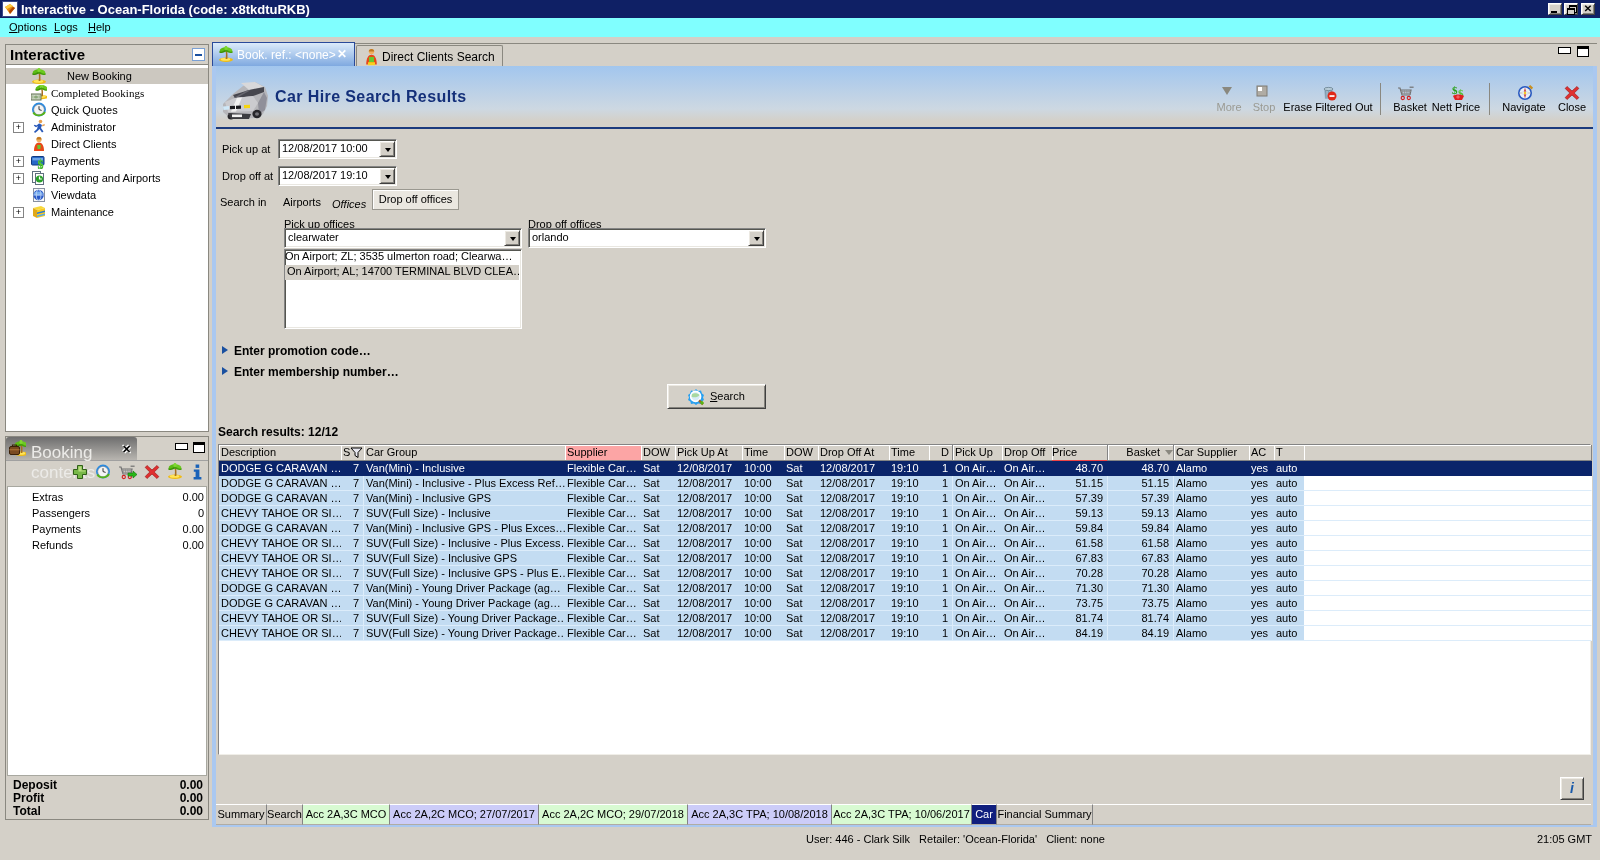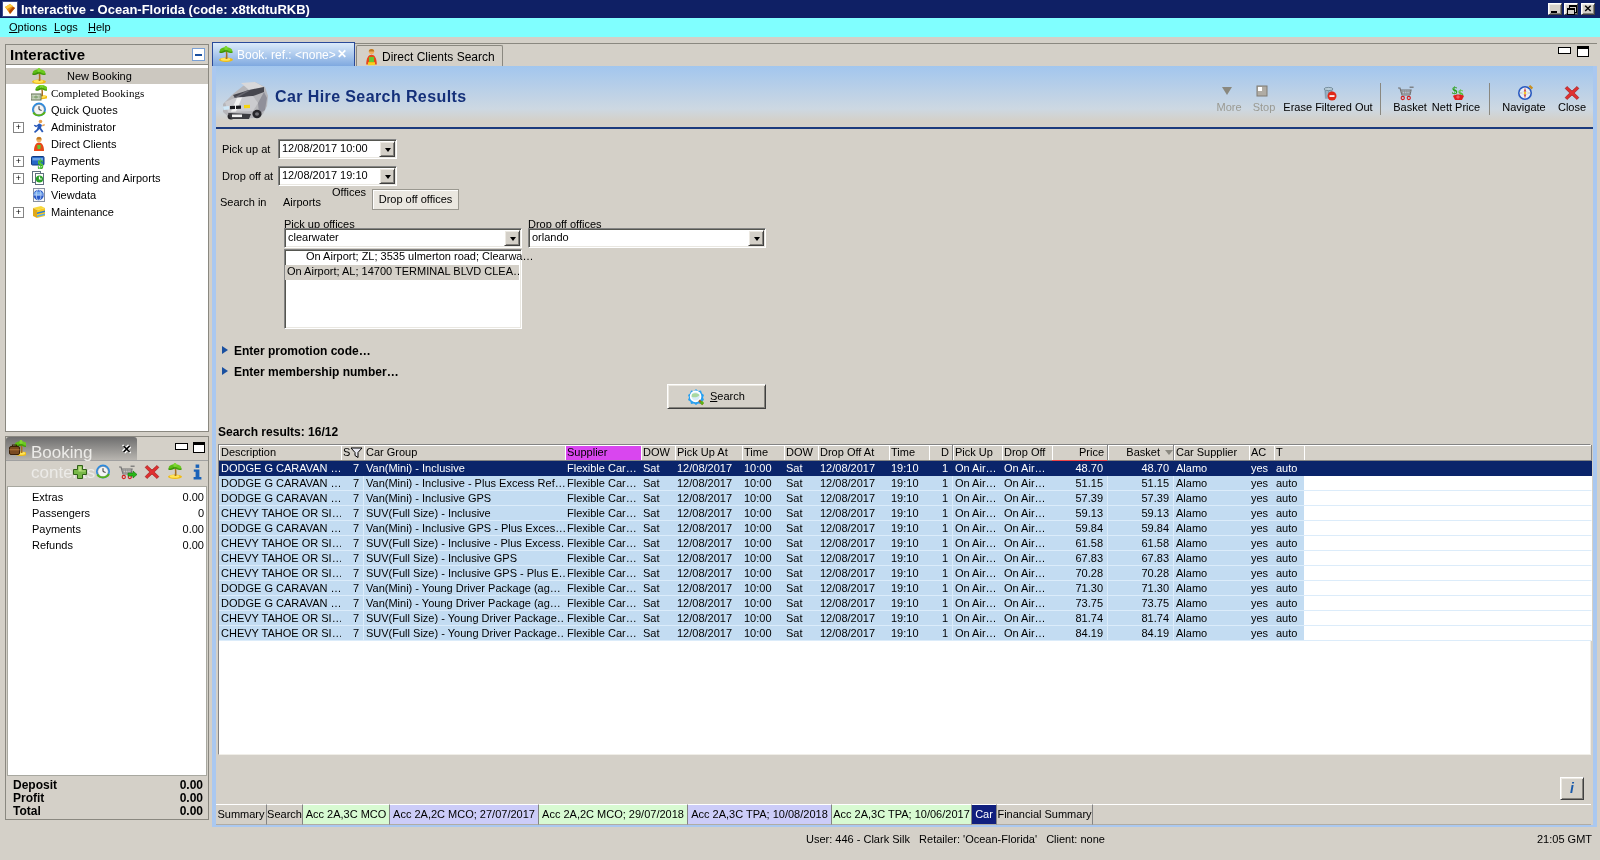--- a/index.html
+++ b/index.html
@@ -386,29 +386,29 @@
   <div class="ab" style="left:3px;top:2px;">12/08/2017 10:00</div>
   <div class="ddbtn" style="right:1px;top:1px;width:16px;height:16px;box-sizing:border-box;"></div>
  </div>
  <div class="ab" style="left:6px;top:104px;">Drop off at</div>
  <div class="ab fld" style="left:62px;top:100px;width:119px;height:20px;box-sizing:border-box;">
   <div class="ab" style="left:3px;top:2px;">12/08/2017 19:10</div>
   <div class="ddbtn" style="right:1px;top:1px;width:16px;height:16px;box-sizing:border-box;"></div>
  </div>
  <div class="ab" style="left:4px;top:130px;">Search in</div>
  <div class="ab" style="left:67px;top:130px;">Airports</div>
- <div class="ab" style="left:116px;top:120px;">Offices</div>
+ <div class="ab" style="left:116px;top:132px;font-style:italic;">Offices</div>
  <div class="ab" style="left:156px;top:123px;width:87px;height:21px;background:#eae7e0;border:1px solid #9a9890;box-shadow:inset 1px 1px 0 #fff;box-sizing:border-box;text-align:center;line-height:19px;">Drop off offices</div>
  <div class="ab" style="left:68px;top:152px;">Pick up offices</div>
  <div class="ab fld" style="left:68px;top:162px;width:238px;height:20px;box-sizing:border-box;">
   <div class="ab" style="left:3px;top:2px;">clearwater</div>
   <div class="ddbtn" style="right:1px;top:1px;width:16px;height:16px;box-sizing:border-box;"></div>
  </div>
  <div class="ab fld" style="left:68px;top:183px;width:238px;height:80px;box-sizing:border-box;">
-  <div class="ab" style="left:0px;top:0px;width:232px;height:23px;padding-left:0;white-space:nowrap;overflow:hidden;margin-left:21px;">On Airport; ZL; 3535 ulmerton road; Clearwa…</div>
+  <div class="ab" style="left:0px;top:0px;width:232px;height:23px;padding-left:0;white-space:nowrap;overflow:hidden;">On Airport; ZL; 3535 ulmerton road; Clearwa…</div>
   <div class="ab" style="left:0px;top:15px;width:232px;height:15px;padding-left:2px;background:#d4d0c8;white-space:nowrap;overflow:hidden;">On Airport; AL; 14700 TERMINAL BLVD CLEA…</div>
  </div>
  <div class="ab" style="left:312px;top:152px;">Drop off offices</div>
  <div class="ab fld" style="left:312px;top:162px;width:238px;height:20px;box-sizing:border-box;">
   <div class="ab" style="left:3px;top:2px;">orlando</div>
   <div class="ddbtn" style="right:1px;top:1px;width:16px;height:16px;box-sizing:border-box;"></div>
  </div>
  <div class="ab" style="left:6px;top:278px;width:0;height:0;border:4px solid transparent;border-left:6px solid #1a50a0;margin-top:2px;"></div>
  <div class="ab" style="left:18px;top:278px;font-size:12px;font-weight:bold;">Enter promotion code…</div>
  <div class="ab" style="left:6px;top:299px;width:0;height:0;border:4px solid transparent;border-left:6px solid #1a50a0;margin-top:2px;"></div>
@@ -419,41 +419,41 @@
           <path d="M9 1 L11 3 L14 2.6 L15 5.4 L17 7 L16 9.6 L17 12 L14.6 13.6 L14 16 L11 15.6 L9 17 L7 15.6 L4 16 L3.4 13.6 L1 12 L2 9.6 L1 7 L3 5.4 L4 2.6 L7 3 Z" fill="#28a0f0"></path>
           <circle cx="8.6" cy="8.4" r="5" fill="#d8ecf8" stroke="#fff" stroke-width="1.6"></circle>
           <path d="M5 6 C7 4.5 11 5 12.5 7 C11 9.5 6.5 10 4.5 8.5 Z" fill="#a8d8a0"></path>
           <path d="M12 12.4 L16 16.4" stroke="#a06020" stroke-width="2.2"></path>
           <polygon points="13,14.5 15,12.5 17,15 15,17" fill="#58b414"></polygon>
         </svg>
       </div>
   <div class="ab" style="left:42px;top:5px;"><span style="text-decoration:underline">S</span>earch</div>
  </div>
 
- <div class="ab" style="left:2px;top:359px;font-size:12px;font-weight:bold;">Search results: 16/12</div>
+ <div class="ab" style="left:2px;top:359px;font-size:12px;font-weight:bold;">Search results: 12/12</div>
  <div class="ab" style="left:2px;top:378px;width:1373px;height:311px;background:#fff;border:1px solid #848484;border-color:#848484 #f0eee8 #f0eee8 #848484;box-sizing:border-box;" id="tblwrap">
       <div class="ab" style="left:0;top:0;width:1371px;height:16px;">
         <div class="ab" style="left:0px;top:0;width:121px;height:15px;background:#d4d0c8;border-right:1px solid #848484;border-bottom:1px solid #848484;box-shadow:inset 1px 1px 0 #fff;padding-left:2px;line-height:15px;white-space:nowrap;overflow:hidden;box-sizing:content-box;">Description</div>
         <div class="ab" style="left:122px;top:0;width:22px;height:15px;background:#d4d0c8;border-right:1px solid #848484;border-bottom:1px solid #848484;box-shadow:inset 1px 1px 0 #fff;padding-left:2px;line-height:15px;white-space:nowrap;overflow:hidden;box-sizing:content-box;">S<span style="position:absolute;left:9px;top:2px;">
             <svg width="13" height="12" viewBox="0 0 13 12">
               <path d="M1 1 L12 1 L8 5.5 L8 10.5 L5 8.5 L5 5.5 Z" fill="#e8e8f0" stroke="#000" stroke-width="1"></path>
             </svg>
           </span></div>
         <div class="ab" style="left:145px;top:0;width:200px;height:15px;background:#d4d0c8;border-right:1px solid #848484;border-bottom:1px solid #848484;box-shadow:inset 1px 1px 0 #fff;padding-left:2px;line-height:15px;white-space:nowrap;overflow:hidden;box-sizing:content-box;">Car Group</div>
-        <div class="ab" style="left:346px;top:0;width:75px;height:15px;background:#d946ef;border-right:1px solid #848484;border-bottom:1px solid #848484;box-shadow:inset 1px 1px 0 #fff;padding-left:2px;line-height:15px;white-space:nowrap;overflow:hidden;box-sizing:content-box;">Supplier</div>
+        <div class="ab" style="left:346px;top:0;width:75px;height:15px;background:#fca5a5;border-right:1px solid #848484;border-bottom:1px solid #848484;box-shadow:inset 1px 1px 0 #fff;padding-left:2px;line-height:15px;white-space:nowrap;overflow:hidden;box-sizing:content-box;">Supplier</div>
         <div class="ab" style="left:422px;top:0;width:33px;height:15px;background:#d4d0c8;border-right:1px solid #848484;border-bottom:1px solid #848484;box-shadow:inset 1px 1px 0 #fff;padding-left:2px;line-height:15px;white-space:nowrap;overflow:hidden;box-sizing:content-box;">DOW</div>
         <div class="ab" style="left:456px;top:0;width:66px;height:15px;background:#d4d0c8;border-right:1px solid #848484;border-bottom:1px solid #848484;box-shadow:inset 1px 1px 0 #fff;padding-left:2px;line-height:15px;white-space:nowrap;overflow:hidden;box-sizing:content-box;">Pick Up At</div>
         <div class="ab" style="left:523px;top:0;width:41px;height:15px;background:#d4d0c8;border-right:1px solid #848484;border-bottom:1px solid #848484;box-shadow:inset 1px 1px 0 #fff;padding-left:2px;line-height:15px;white-space:nowrap;overflow:hidden;box-sizing:content-box;">Time</div>
         <div class="ab" style="left:565px;top:0;width:33px;height:15px;background:#d4d0c8;border-right:1px solid #848484;border-bottom:1px solid #848484;box-shadow:inset 1px 1px 0 #fff;padding-left:2px;line-height:15px;white-space:nowrap;overflow:hidden;box-sizing:content-box;">DOW</div>
         <div class="ab" style="left:599px;top:0;width:70px;height:15px;background:#d4d0c8;border-right:1px solid #848484;border-bottom:1px solid #848484;box-shadow:inset 1px 1px 0 #fff;padding-left:2px;line-height:15px;white-space:nowrap;overflow:hidden;box-sizing:content-box;">Drop Off At</div>
         <div class="ab" style="left:670px;top:0;width:39px;height:15px;background:#d4d0c8;border-right:1px solid #848484;border-bottom:1px solid #848484;box-shadow:inset 1px 1px 0 #fff;padding-left:2px;line-height:15px;white-space:nowrap;overflow:hidden;box-sizing:content-box;">Time</div>
         <div class="ab" style="left:710px;top:0;width:23px;height:15px;background:#d4d0c8;border-right:1px solid #848484;border-bottom:1px solid #848484;box-shadow:inset 1px 1px 0 #fff;padding-left:2px;line-height:15px;white-space:nowrap;overflow:hidden;box-sizing:content-box;text-align:right;padding-right:3px;padding-left:0;width:20px;">D</div>
         <div class="ab" style="left:734px;top:0;width:48px;height:15px;background:#d4d0c8;border-right:1px solid #848484;border-bottom:1px solid #848484;box-shadow:inset 1px 1px 0 #fff;padding-left:2px;line-height:15px;white-space:nowrap;overflow:hidden;box-sizing:content-box;">Pick Up</div>
         <div class="ab" style="left:783px;top:0;width:49px;height:15px;background:#d4d0c8;border-right:1px solid #848484;border-bottom:1px solid #848484;box-shadow:inset 1px 1px 0 #fff;padding-left:2px;line-height:15px;white-space:nowrap;overflow:hidden;box-sizing:content-box;">Drop Off</div>
-        <div class="ab" style="left:833px;top:0;width:55px;height:15px;background:#d4d0c8;border-right:1px solid #848484;border-bottom:3px solid #ef4444;box-shadow:inset 1px 1px 0 #fff;padding-left:2px;line-height:15px;white-space:nowrap;overflow:hidden;box-sizing:content-box;text-align:right;padding-right:3px;padding-left:0;width:52px;">Price</div>
+        <div class="ab" style="left:833px;top:0;width:55px;height:15px;background:#d4d0c8;border-right:1px solid #848484;border-bottom:3px solid #ef4444;box-shadow:inset 1px 1px 0 #fff;padding-left:2px;line-height:15px;white-space:nowrap;overflow:hidden;box-sizing:content-box;padding-right:3px;padding-left:0;width:52px;">Price</div>
         <div class="ab" style="left:889px;top:0;width:65px;height:15px;background:#d4d0c8;border-right:1px solid #848484;border-bottom:1px solid #848484;box-shadow:inset 1px 1px 0 #fff;padding-left:2px;line-height:15px;white-space:nowrap;overflow:hidden;box-sizing:content-box;text-align:right;padding-right:13px;padding-left:0;width:52px;">Basket<span style="position:absolute;right:0px;top:5px;width:0;height:0;border:4px solid transparent;border-top:5px solid #8a8880;"></span></div>
         <div class="ab" style="left:955px;top:0;width:74px;height:15px;background:#d4d0c8;border-right:1px solid #848484;border-bottom:1px solid #848484;box-shadow:inset 1px 1px 0 #fff;padding-left:2px;line-height:15px;white-space:nowrap;overflow:hidden;box-sizing:content-box;">Car Supplier</div>
         <div class="ab" style="left:1030px;top:0;width:24px;height:15px;background:#d4d0c8;border-right:1px solid #848484;border-bottom:1px solid #848484;box-shadow:inset 1px 1px 0 #fff;padding-left:2px;line-height:15px;white-space:nowrap;overflow:hidden;box-sizing:content-box;">AC</div>
         <div class="ab" style="left:1055px;top:0;width:29px;height:15px;background:#d4d0c8;border-right:1px solid #848484;border-bottom:1px solid #848484;box-shadow:inset 1px 1px 0 #fff;padding-left:2px;line-height:15px;white-space:nowrap;overflow:hidden;box-sizing:content-box;">T</div>
         <div class="ab" style="left:1085px;top:0;width:285px;height:15px;background:#d4d0c8;border-right:1px solid #848484;border-bottom:1px solid #848484;box-shadow:inset 1px 1px 0 #fff;padding-left:2px;line-height:15px;white-space:nowrap;overflow:hidden;box-sizing:content-box;"></div>
       </div>
       <div class="ab" style="left:0;top:16px;width:1371px;height:15px;">
         <div class="ab" style="left:0px;top:0;width:121px;height:14px;background:#0a246a;border-right:1px solid #0a246a;border-bottom:1px solid #0a246a;color:#fff;padding-left:2px;line-height:14px;white-space:nowrap;overflow:hidden;">DODGE G CARAVAN …</div>
         <div class="ab" style="left:122px;top:0;width:22px;height:14px;background:#0a246a;border-right:1px solid #0a246a;border-bottom:1px solid #0a246a;color:#fff;padding-left:2px;line-height:14px;white-space:nowrap;overflow:hidden;text-align:right;padding-right:4px;padding-left:0;width:18px;">7</div>
         <div class="ab" style="left:145px;top:0;width:200px;height:14px;background:#0a246a;border-right:1px solid #0a246a;border-bottom:1px solid #0a246a;color:#fff;padding-left:2px;line-height:14px;white-space:nowrap;overflow:hidden;">Van(Mini) - Inclusive</div>

